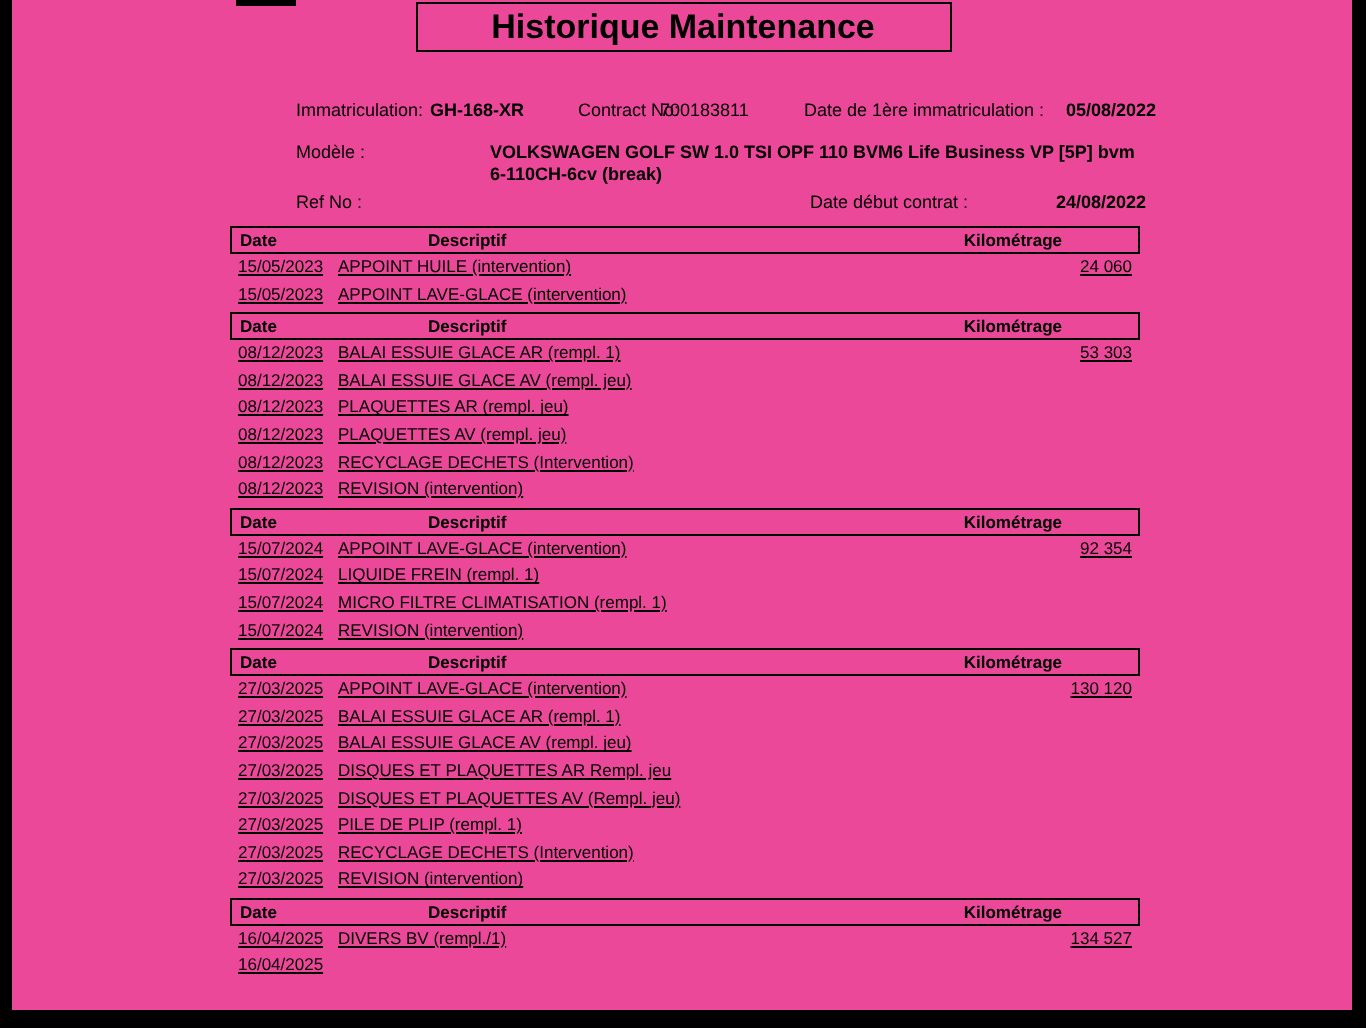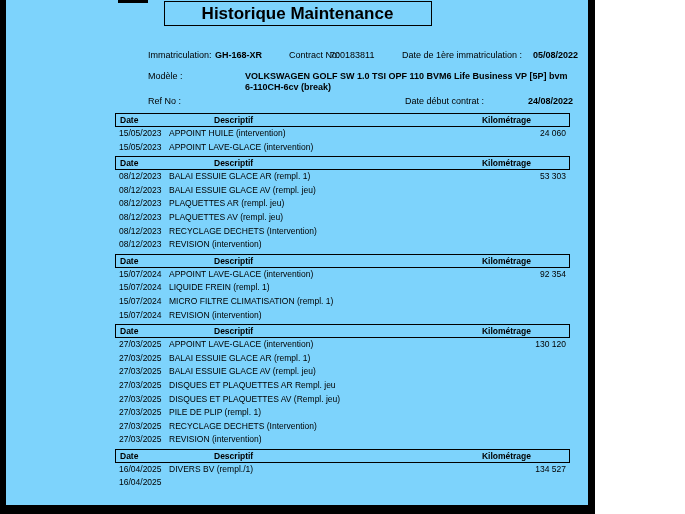--- a/index.html
+++ b/index.html
@@ -1,19 +1,19 @@
 <!DOCTYPE html>
 <html><head>
 <meta charset="utf-8">
 <style>
   html,body{margin:0;padding:0;background:#ffffff;}
   .page{
     position:relative;
-    width:595px;height:514px;
-    background:#7dd3fc;
+    width:683px;height:514px;
+    background:#ec4899;
     overflow:hidden;
     font-family:"Liberation Sans","DejaVu Sans",sans-serif;
     color:#000;
   }
   
   .edge{position:absolute;background:#000;}
   .edge-left{left:0;top:0;width:6px;height:514px;}
   .edge-right{right:0;top:0;width:7px;height:514px;}
   .edge-bottom{left:0;bottom:0;width:685px;height:9px;}
   .edge-topdash{left:118px;top:0;width:30px;height:3px;}
@@ -37,21 +37,21 @@
   .meta2 .model-val{width:380px;white-space:normal;line-height:10.5px;}
   .meta3{margin-top:4px;}
   #sections{margin-top:5px;}
 
   .section + .section{margin-top:2px;}
   .thead{
     border:1px solid #000;height:12px;line-height:12px;
     display:flex;font-size:8.5px;font-weight:bold;gap:44px;
   }
   .trow{
-    height:13.6px;line-height:13.6px;display:flex;font-size:8.5px;
+    height:13.6px;line-height:13.6px;display:flex;font-size:8.5px;text-decoration:underline;
   }
   .c-date{width:54px;padding-left:4px;box-sizing:border-box;flex:none;}
   .c-desc{flex:1;}
   .c-km{width:130px;flex:none;text-align:right;box-sizing:border-box;}
   .thead .c-km{padding-right:38px;}
   .trow .c-km{padding-right:4px;}
 </style>
 </head>
 <body>
 

